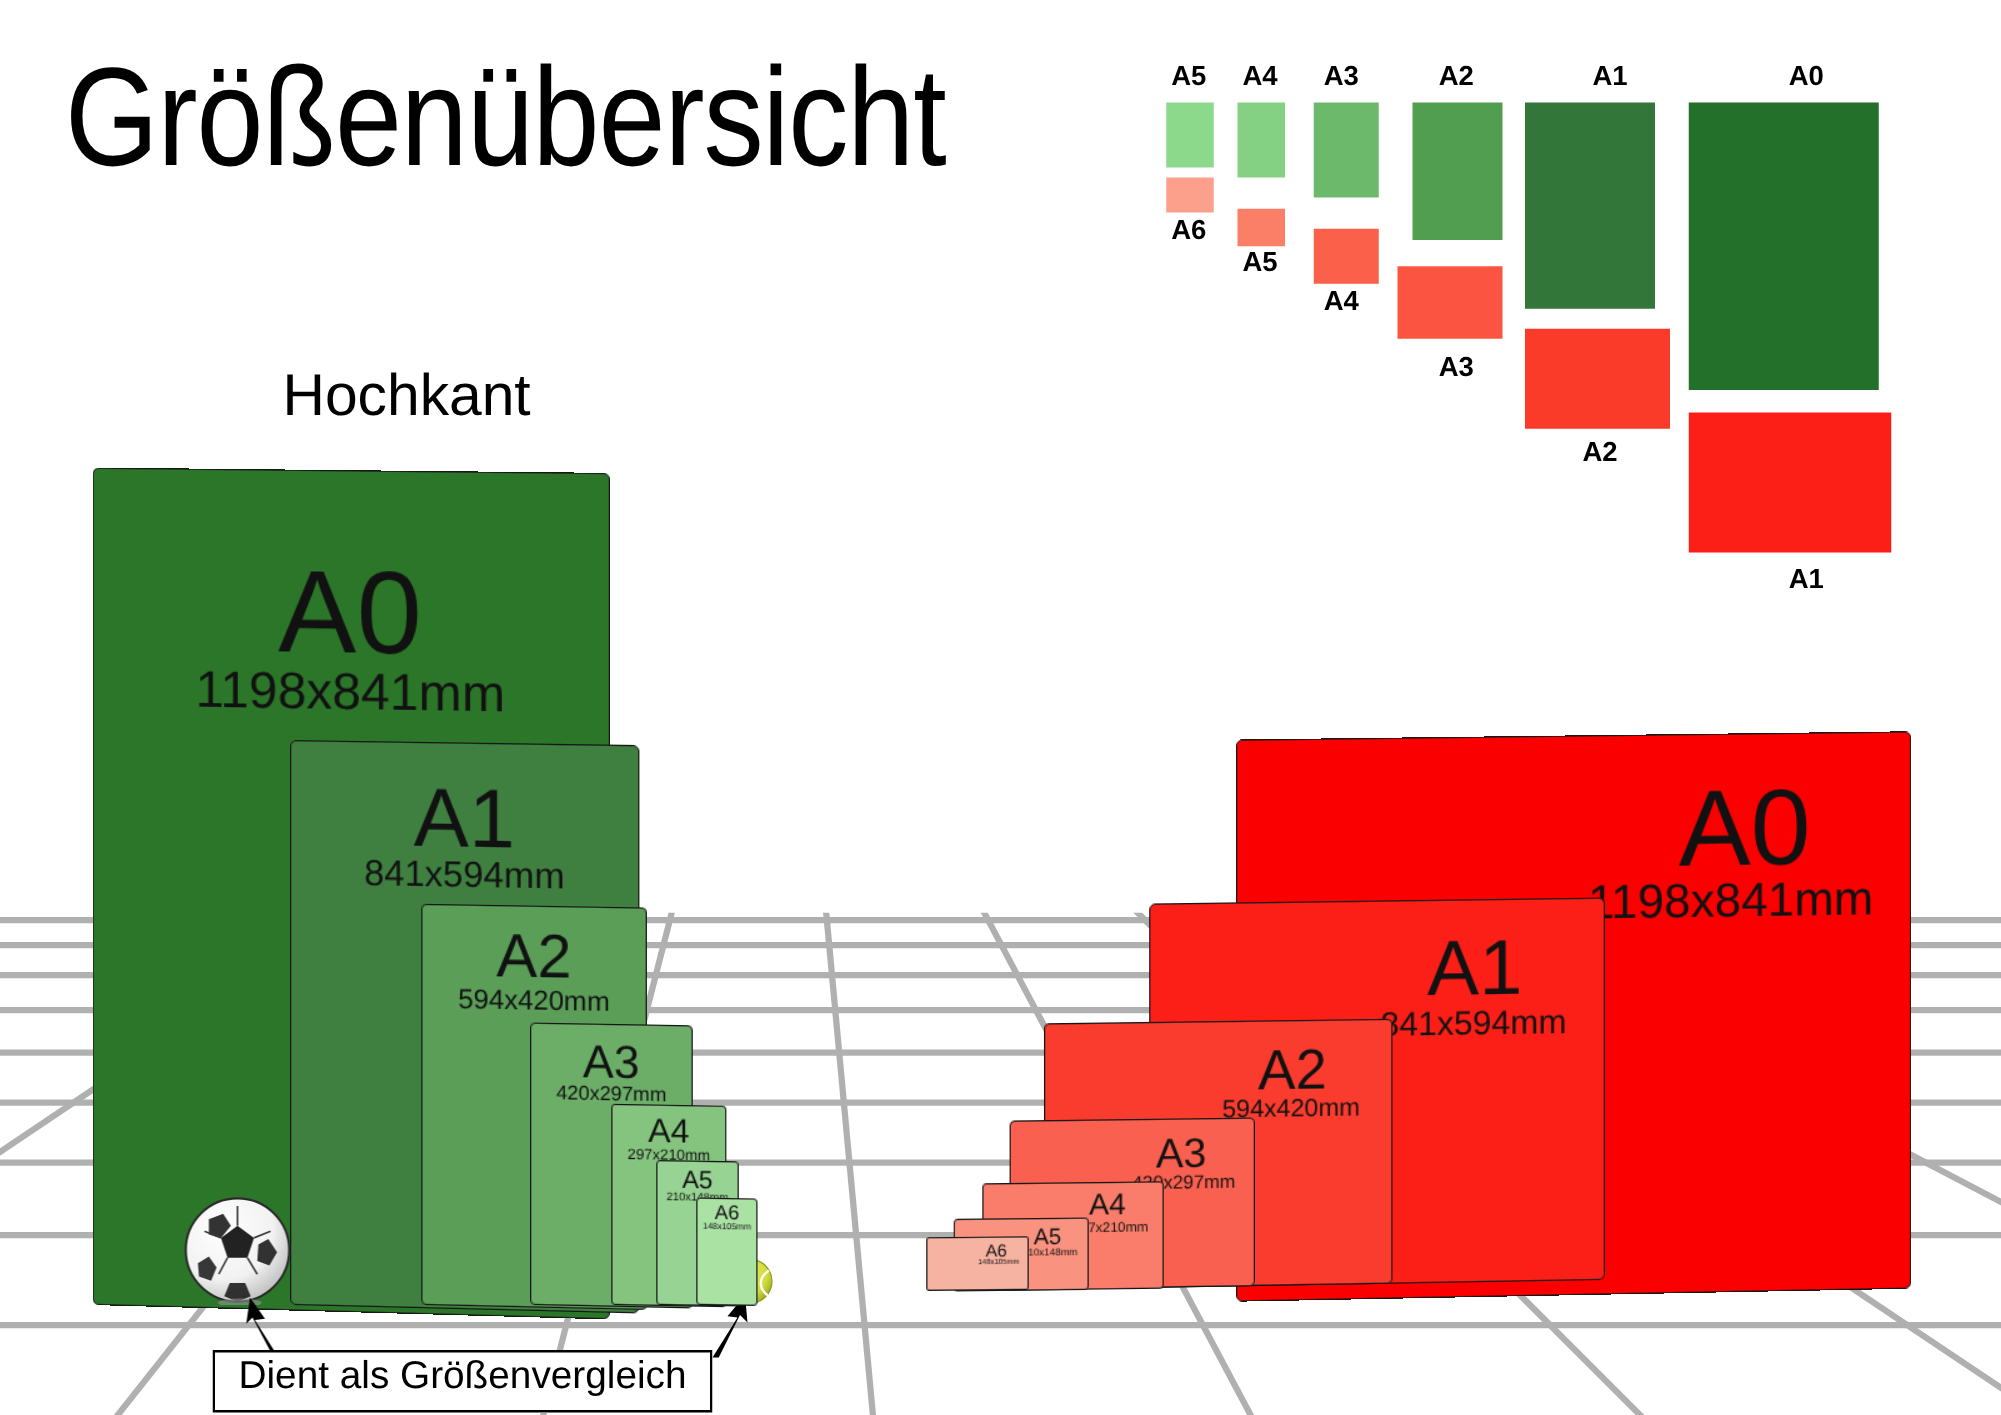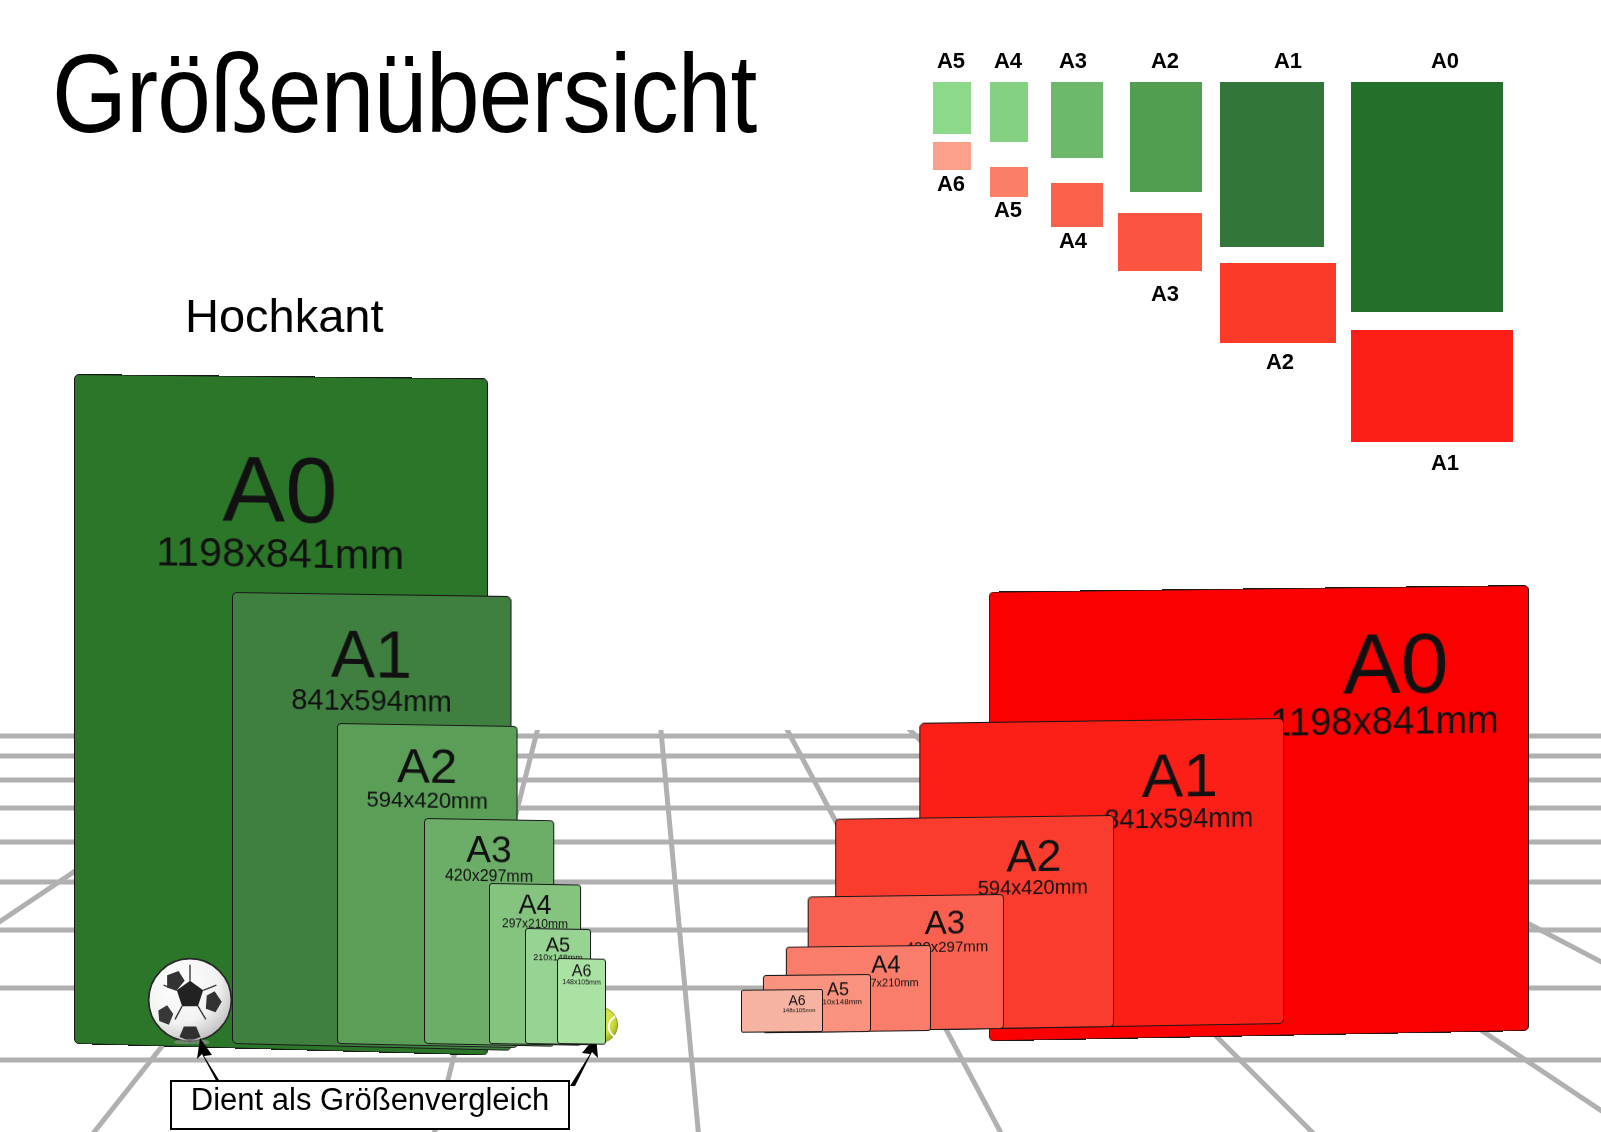--- a/index.html
+++ b/index.html
@@ -18,21 +18,21 @@
   #title{
     position:absolute;left:52px;top:38px;
     font-size:112px;line-height:1.0;
     letter-spacing:-1px;
     transform:scaleX(.86);transform-origin:left top;
     white-space:nowrap;z-index:6;
   }
 
   
   .section-head{
-    position:absolute;font-size:47px;white-space:nowrap;z-index:6;
+    position:absolute;font-size:47px;white-space:nowrap;z-index:6;margin-left:41px;
   }
   #head-hoch{left:185px;top:288px;}
   #head_waage{left:1125px;top:508px;}
 
   
   #mini{position:absolute;left:0;top:0;width:1601px;height:500px;z-index:5;}
   .mini-label{
     position:absolute;font-weight:bold;font-size:22px;white-space:nowrap;
     text-align:center;
   }

